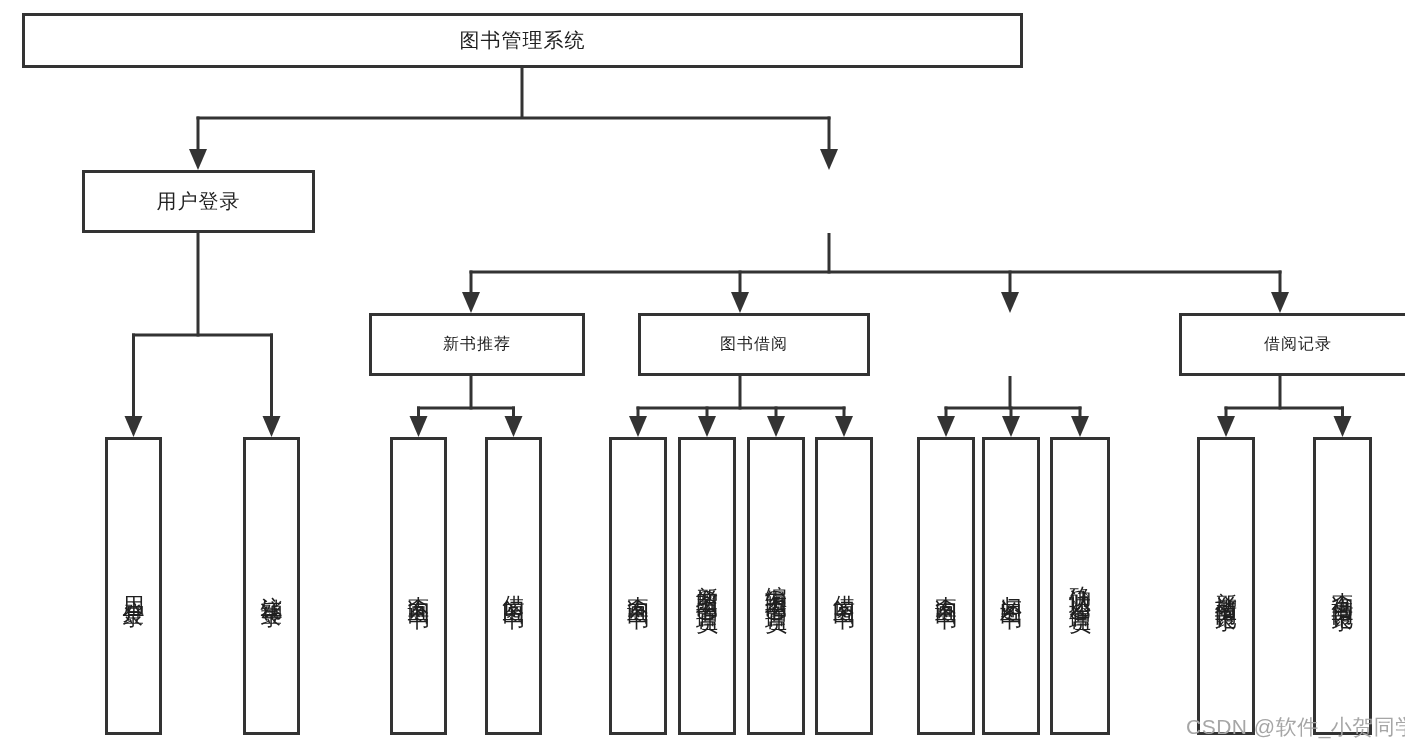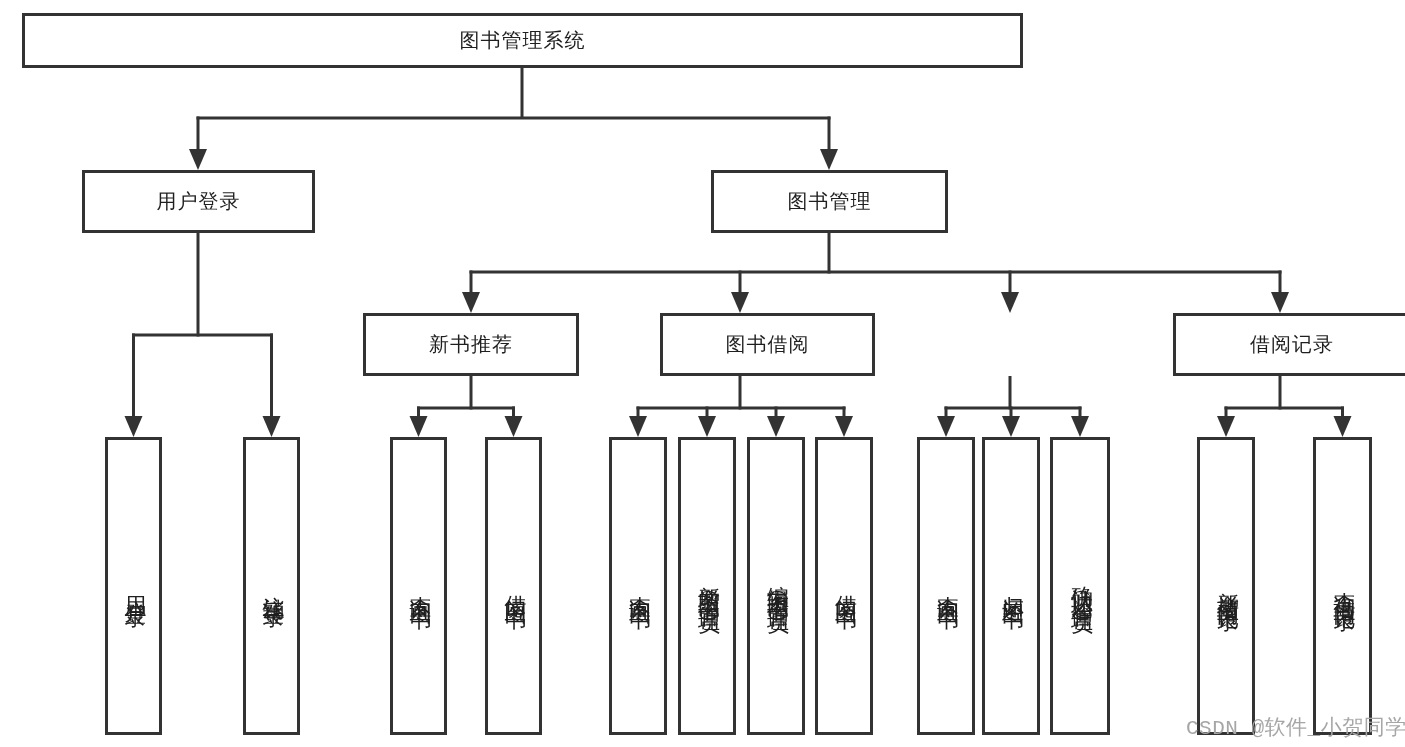--- a/index.html
+++ b/index.html
@@ -1,35 +1,35 @@
 <!DOCTYPE html>
 <html><head>
 <meta charset="utf-8">
 <style>
   html,body{margin:0;padding:0;background:#ffffff;}
   .canvas{
     position:relative;
     width:1405px;height:747px;
     background:#ffffff;
-    font-family:Liberation Mono, monospace;
+    font-family:Liberation Sans, sans-serif;
     overflow:hidden;
   }
   .wires{position:absolute;left:0;top:0;width:1405px;height:747px;}
   .node{
     position:absolute;
     box-sizing:border-box;
     border:3px solid #333333;
     background:#ffffff;
     display:flex;align-items:center;justify-content:center;
     color:#1f1f1f;
     letter-spacing:1px;
   }
   .root{left:22px;top:13px;width:1001px;height:55px;font-size:20px;}
   .lvl2{top:170px;height:63px;font-size:20px;}
-  .mid{top:313px;height:63px;font-size:20px;}
+  .mid{top:313px;height:63px;font-size:16px;margin-left:6px;}
   .leaf{top:437px;height:298px;}
   .vtext{
     writing-mode:vertical-rl;
     text-orientation:mixed;
     font-size:22px;
     letter-spacing:4px;
     line-height:1;
     color:#1f1f1f;
     white-space:nowrap;
   }
@@ -120,24 +120,23 @@
       <line x1="1226" y1="406.5" x2="1226" y2="422"></line>
       <line x1="1342.5" y1="406.5" x2="1342.5" y2="422"></line>
       <polygon points="1217,416 1235,416 1226,437" stroke="none"></polygon>
       <polygon points="1333.5,416 1351.5,416 1342.5,437" stroke="none"></polygon>
     </g>
   </svg>
 
   <div class="node root">图书管理系统</div>
 
   <div class="node lvl2" style="left:82px;width:233px">用户登录</div>
-  <div class="node lvl2" style="left:711px;width:237px">图书管理</div>
 
   <div class="node mid" style="left:363px;width:216px">新书推荐</div>
-  <div class="node mid" style="left:660px;width:215px">图书借阅</div>
+  <div class="node mid" style="left:632px;width:232px">图书借阅</div>
   <div class="node mid" style="left:1173px;width:238px">借阅记录</div>
 
   <div class="node leaf" style="left:105px;width:57px">
     <span class="vtext">用户登录</span>
   </div>
   <div class="node leaf" style="left:243px;width:57px">
     <span class="vtext">注销登录</span>
   </div>
 
   <div class="node leaf" style="left:390px;width:57px">

